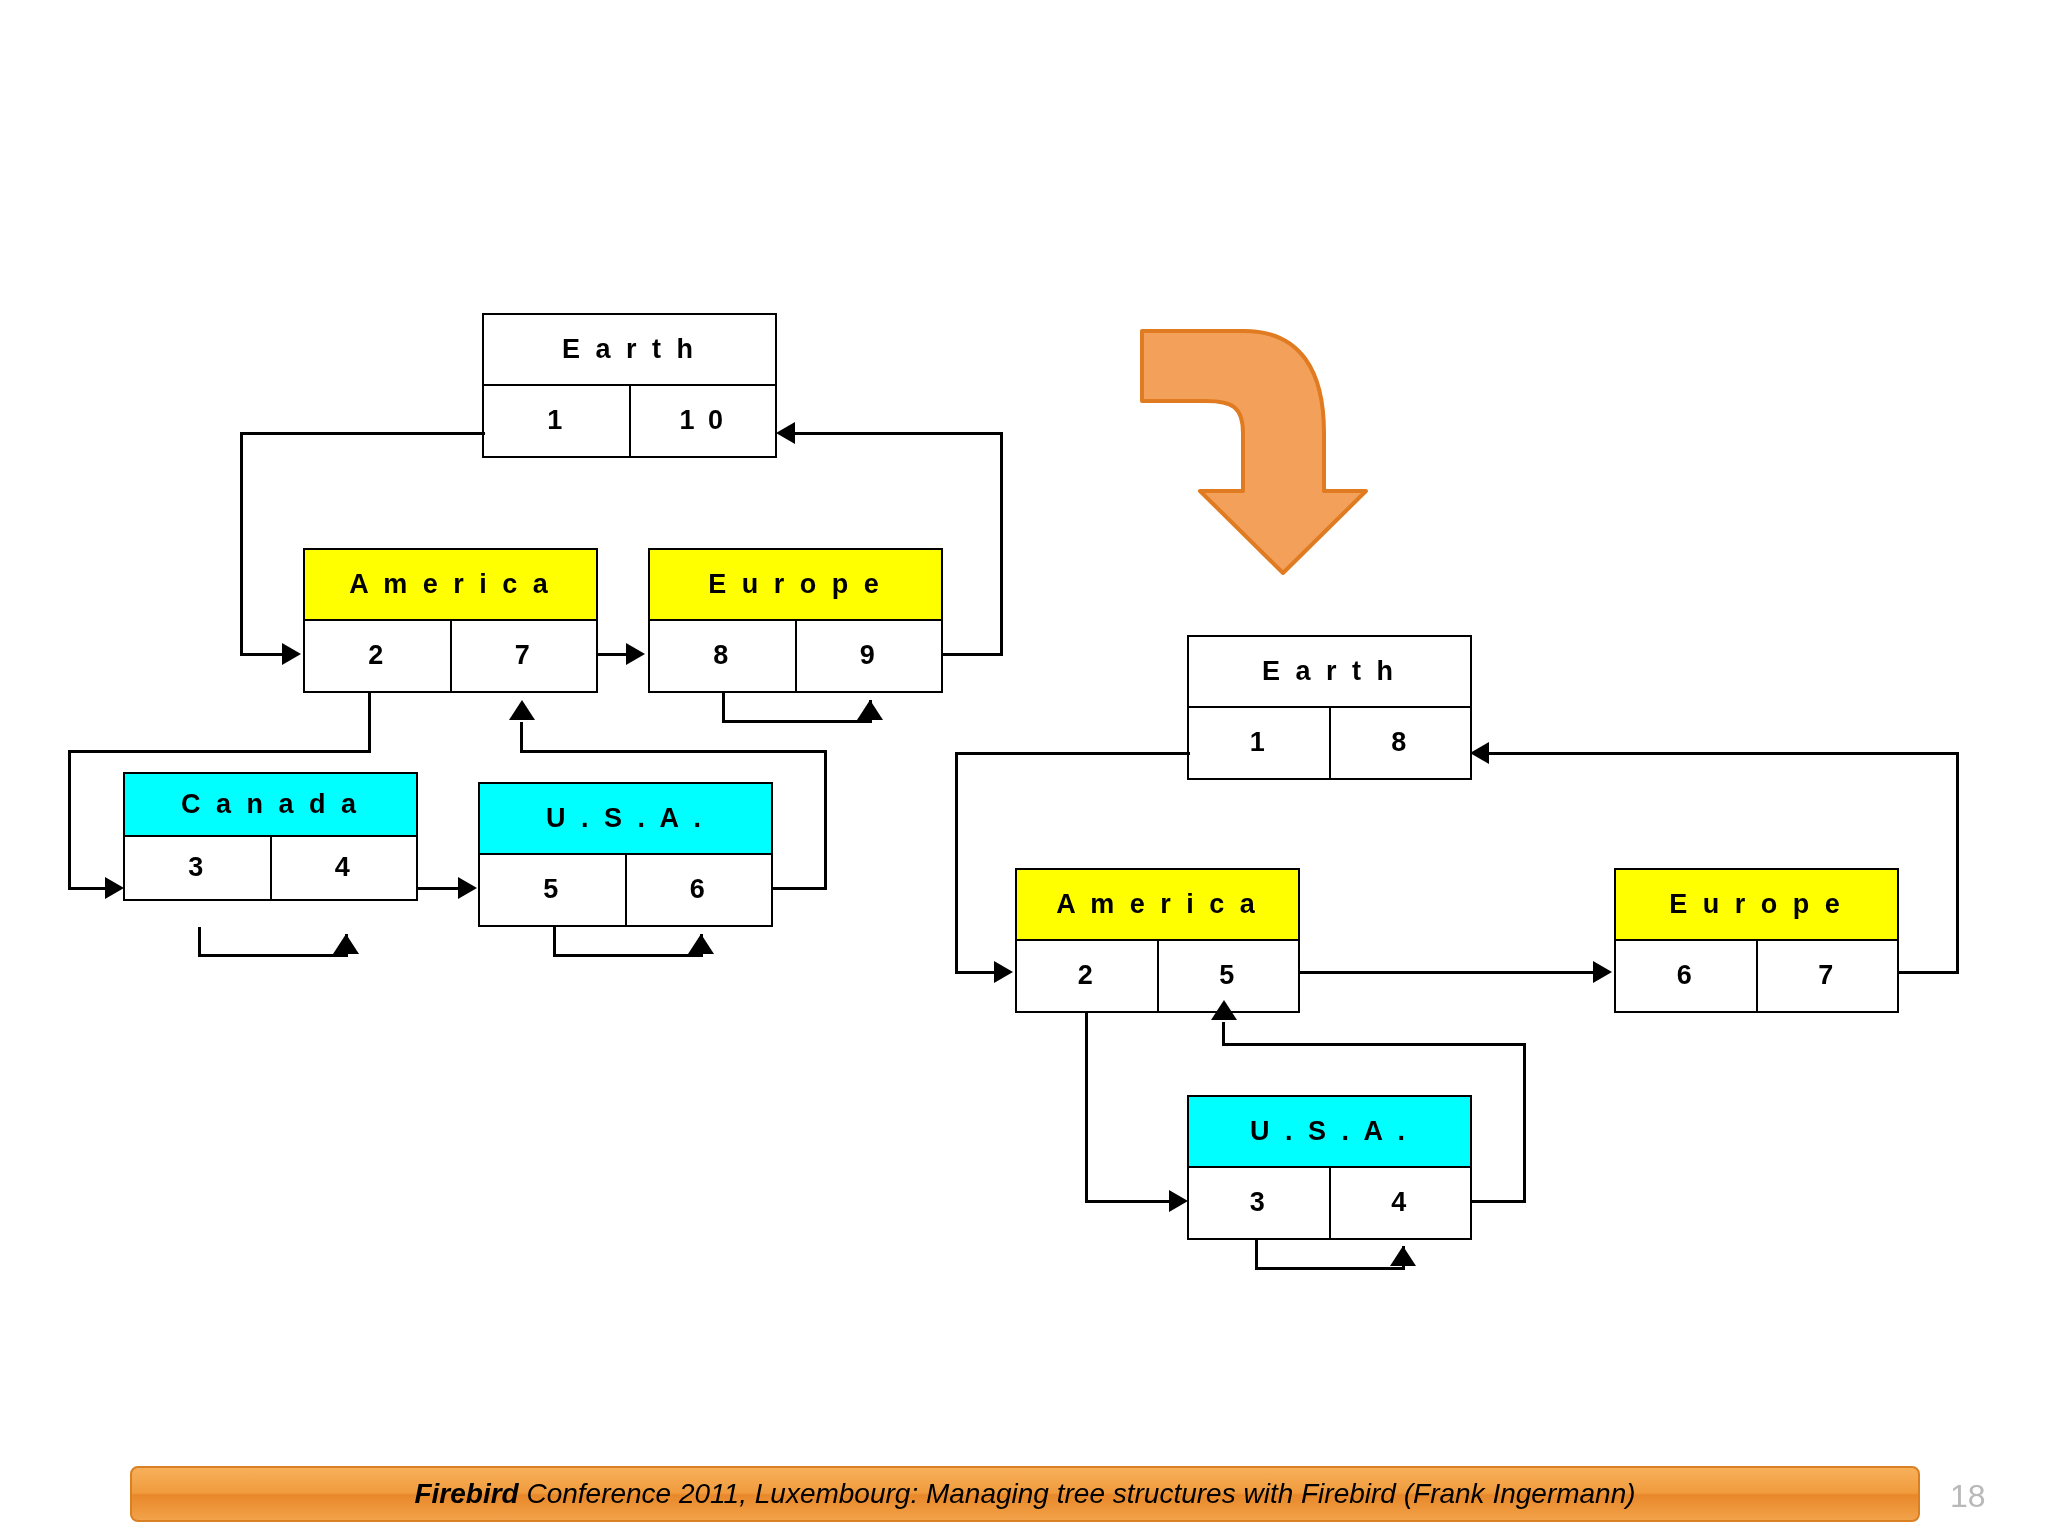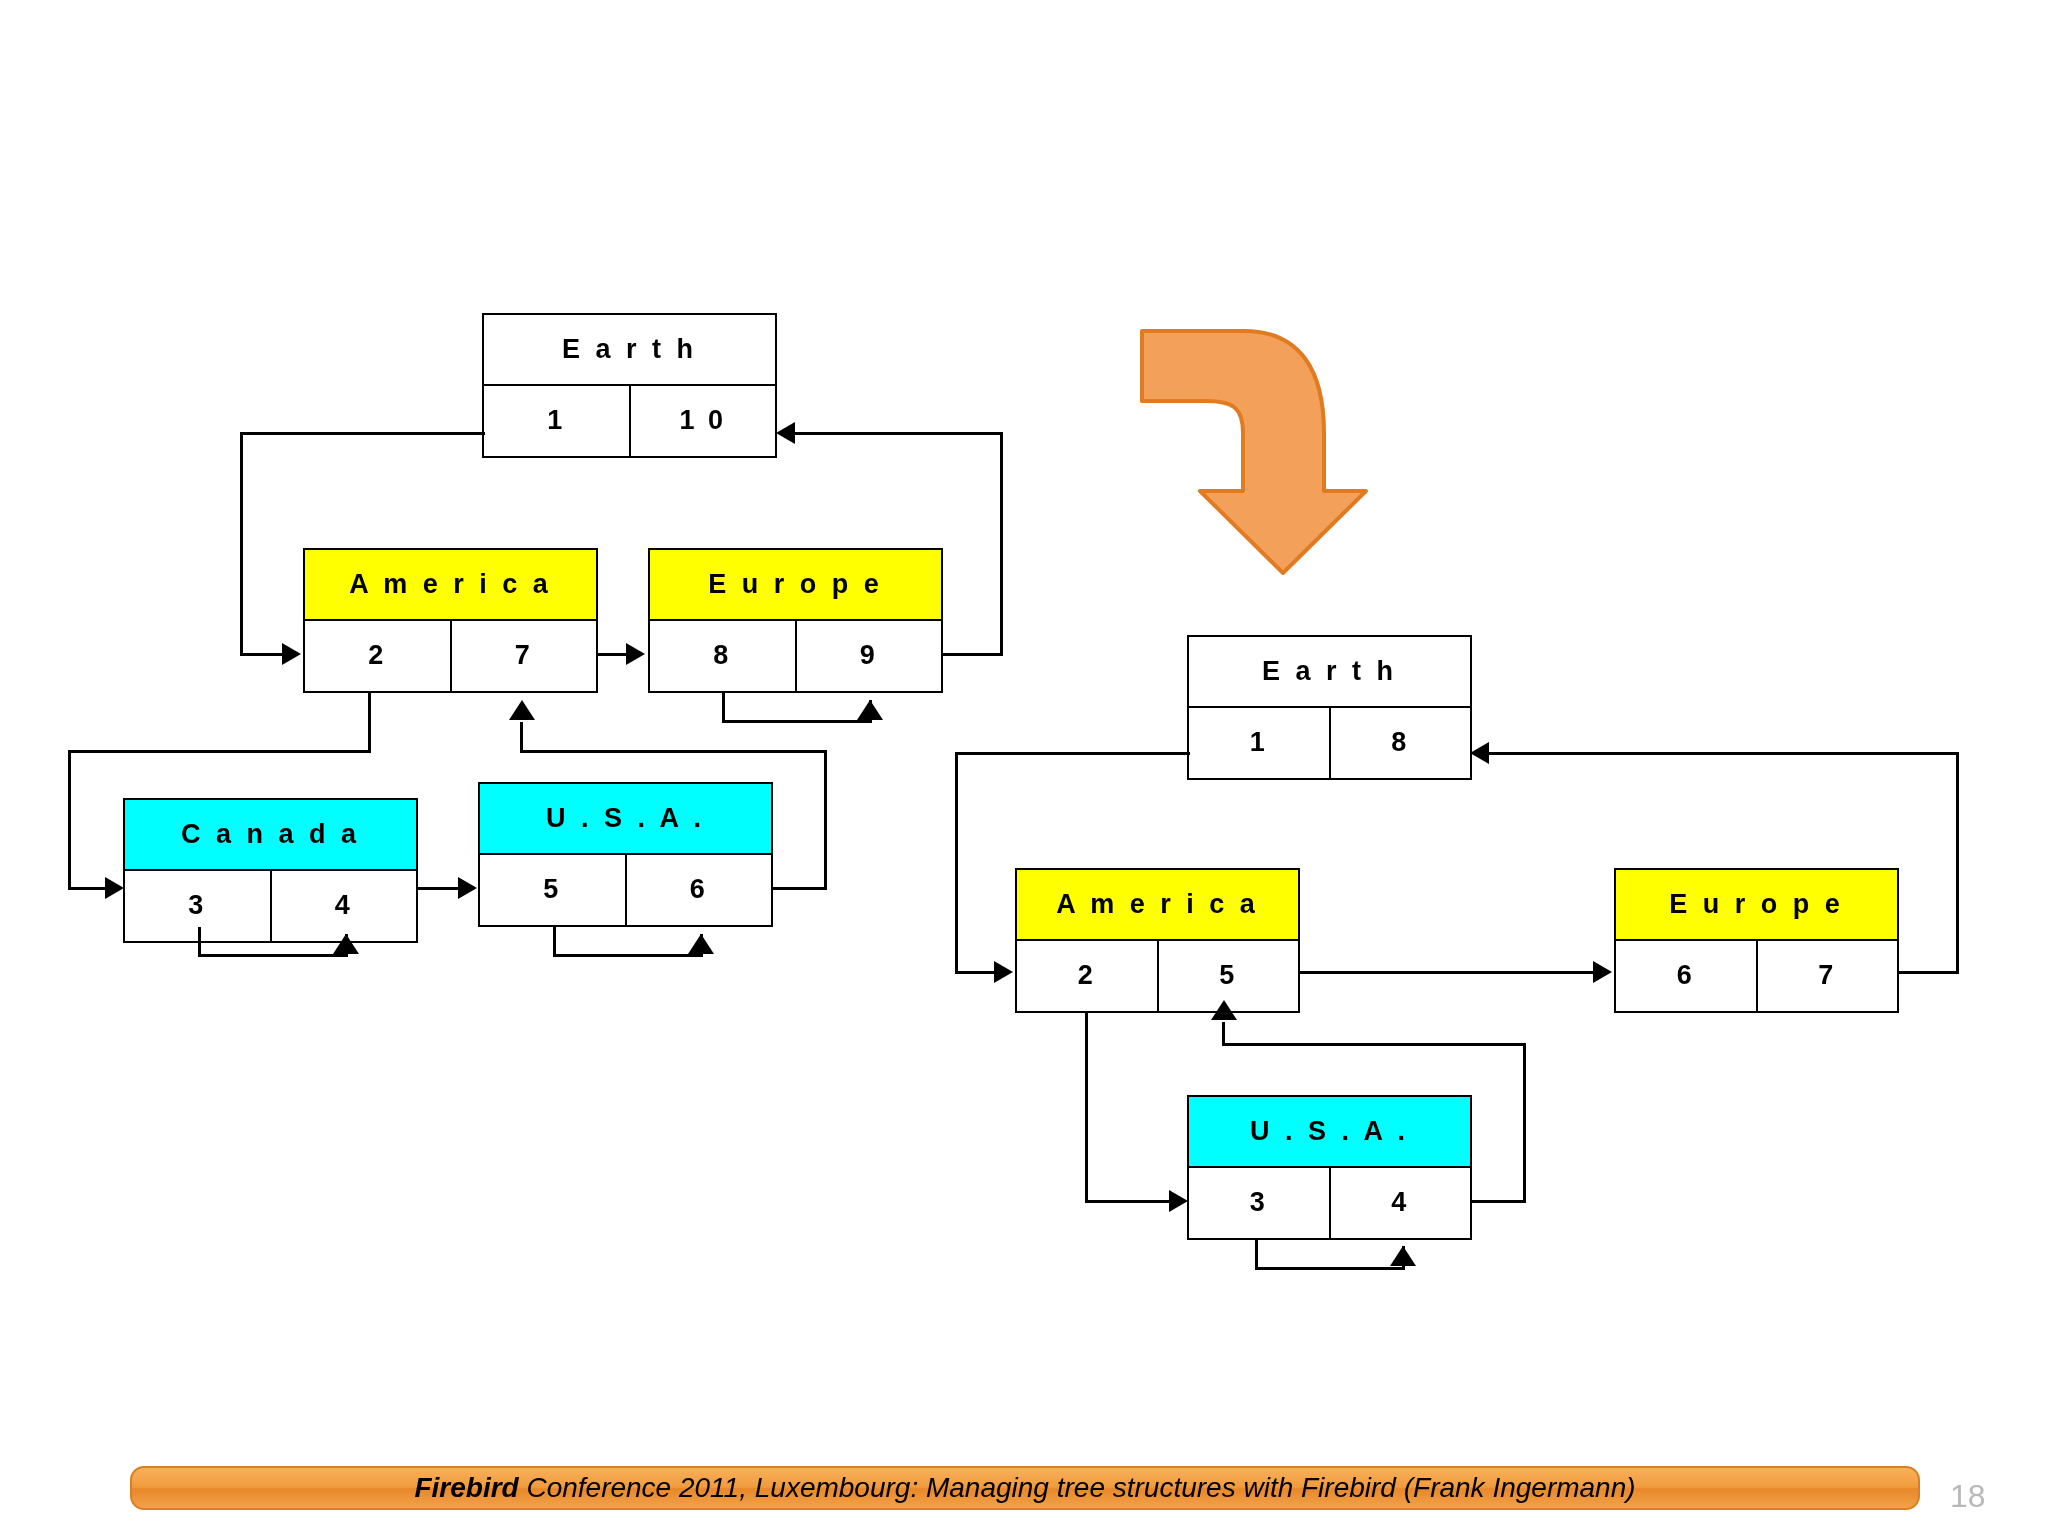--- a/index.html
+++ b/index.html
@@ -66,23 +66,23 @@
   .tri-l{border-top:11px solid transparent;border-bottom:11px solid transparent;border-right:19px solid #000;}
   .tri-u{border-left:13px solid transparent;border-right:13px solid transparent;border-bottom:20px solid #000;}
 
   
   .orange-arrow{position:absolute;left:1140px;top:325px;width:250px;height:250px;}
 
   
   .footer{
     position:absolute;
     left:130px;top:1466px;
-    width:1790px;height:44px;
+    width:1790px;height:56px;
     border:2px solid #d98023;
-    border-radius:14px;
+    border-radius:8px;
     background:linear-gradient(to bottom,#f8b05a 0%,#f09b3d 48%,#e8882a 52%,#f2a24a 100%);
     display:flex;align-items:center;justify-content:center;
     box-sizing:border-box;
   }
   .footer .txt{
     font-size:28px;font-style:italic;color:#000;
     white-space:nowrap;
   }
   .footer .txt b{font-weight:bold;}
   .pagenum{
@@ -115,21 +115,21 @@
     </div>
 
     <div class="node yellow" style="left:648px;top:548px;width:295px;height:145px;">
       <div class="name">E u r o p e</div>
       <div class="vals">
         <div>8</div>
         <div>9</div>
       </div>
     </div>
 
-    <div class="node cyan" style="left:123px;top:798px;width:295px;height:145px;">
+    <div class="node cyan" style="left:123px;top:772px;width:295px;height:129px;">
       <div class="name">C a n a d a</div>
       <div class="vals">
         <div>3</div>
         <div>4</div>
       </div>
     </div>
 
     <div class="node cyan" style="left:478px;top:782px;width:295px;height:145px;">
       <div class="name">U . S . A .</div>
       <div class="vals">

